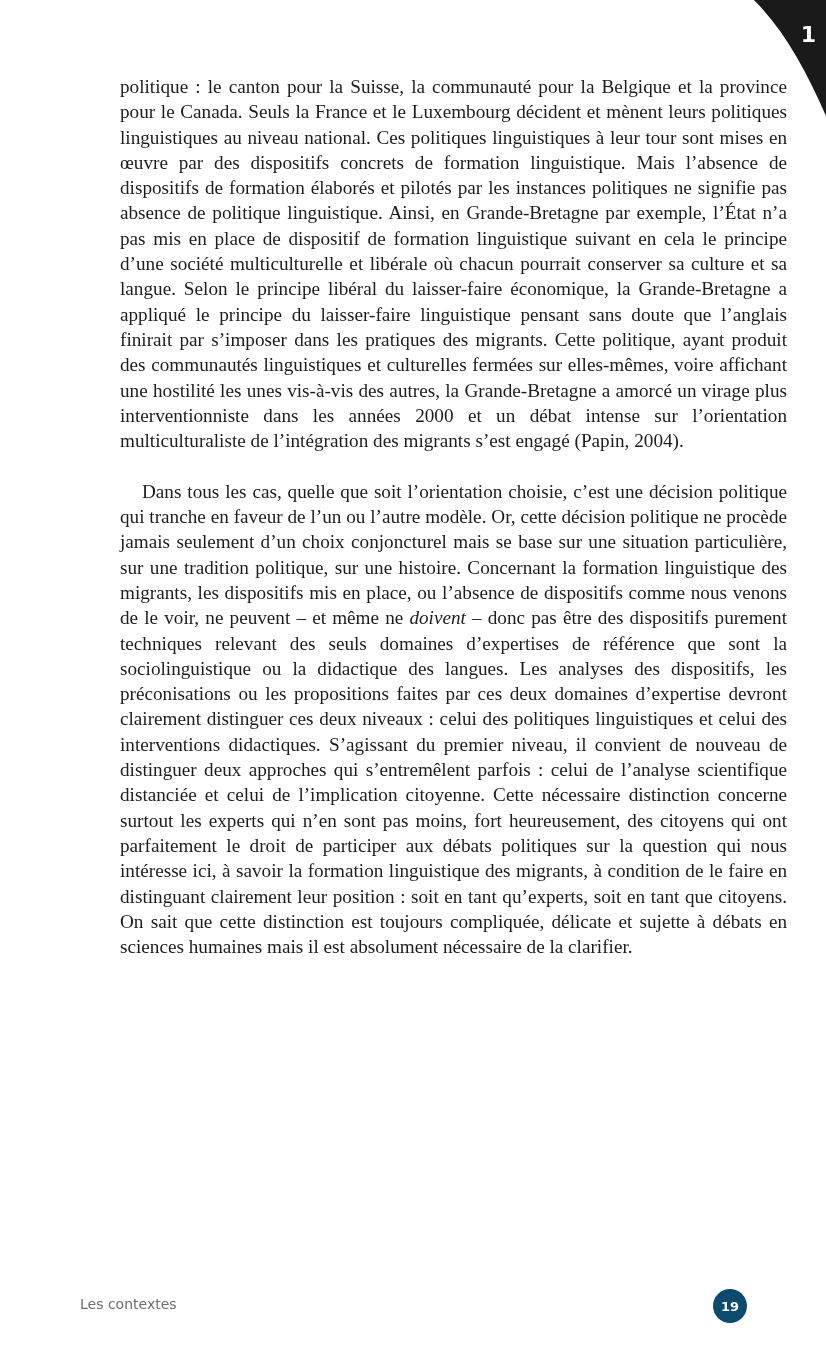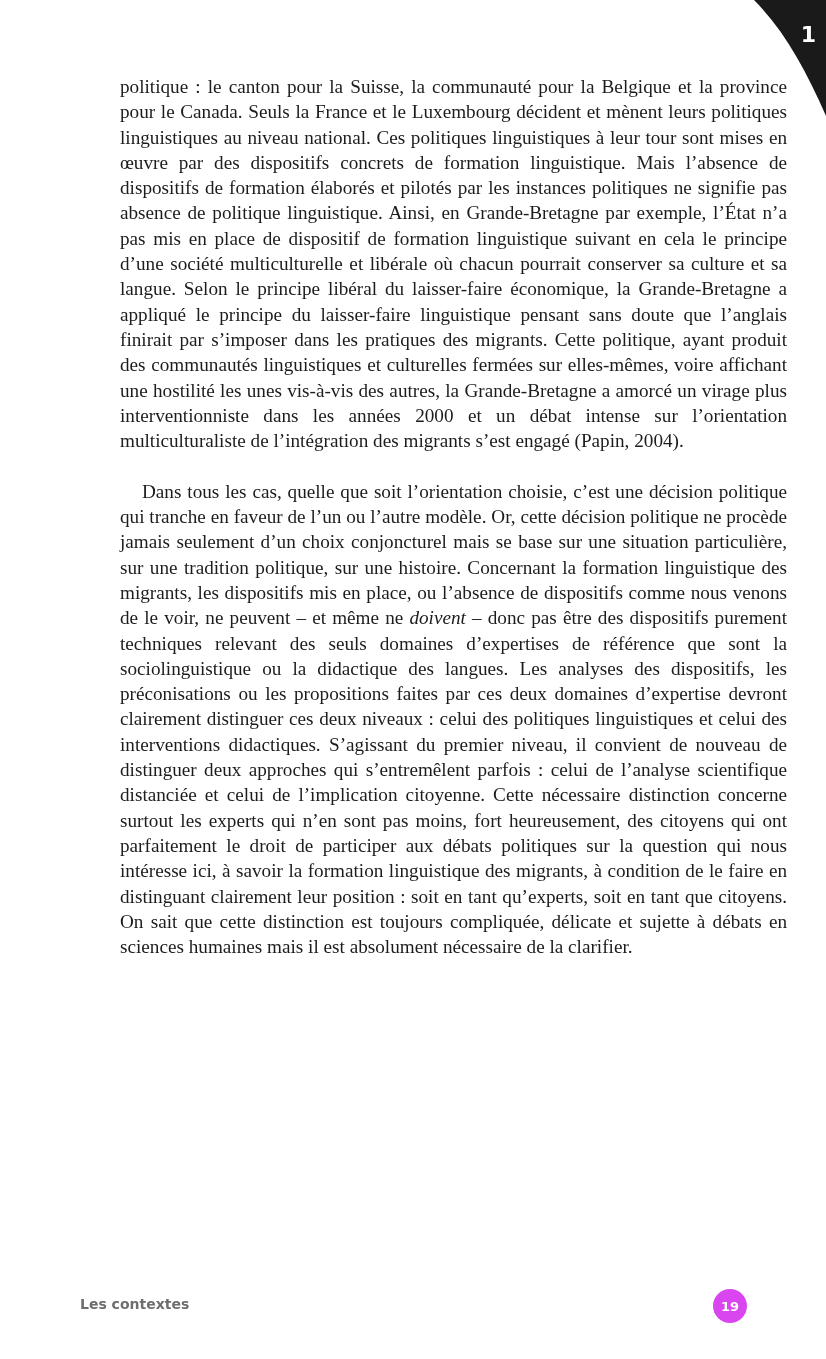--- a/index.html
+++ b/index.html
@@ -17,26 +17,26 @@
       position: absolute; left: 80px; top: 74px; width: 667px;
       font-family: Liberation Serif, serif;
       font-size: 19.2px; line-height: 25.3px; color: #1c1c1c;
       text-align: justify; hyphens: manual; margin-left: 40px;
     }
     .text p { margin: 0; }
     .text p + p { margin-top: 25.3px; }
     .text p.indent { text-indent: 22px; }
     .footer-left {
       position: absolute; left: 80px; top: 1296px;
-      font-family: "DejaVu Sans", sans-serif; font-weight: bold;
+      font-family: "DejaVu Sans", sans-serif; font-weight: normal;
       font-size: 14px; color: #6e6e6e;
     }
     .page-badge {
       position: absolute; left: 713px; top: 1289px; width: 34px; height: 34px;
-      border-radius: 50%; background: #d946ef; color: #ffffff;
+      border-radius: 50%; background: #0c4a6e; color: #ffffff;
       font-family: "DejaVu Sans", sans-serif; font-size: 13px; font-weight: bold;
       display: flex; align-items: center; justify-content: center;
     }
   </style>
 </head>
 <body>
 
 <div class="corner">
   <svg width="80" height="120" viewBox="0 0 80 120">
     <path d="M8 0 L80 0 L80 116 C60 70 38 30 8 0 Z" fill="#1a1a1a"></path>

